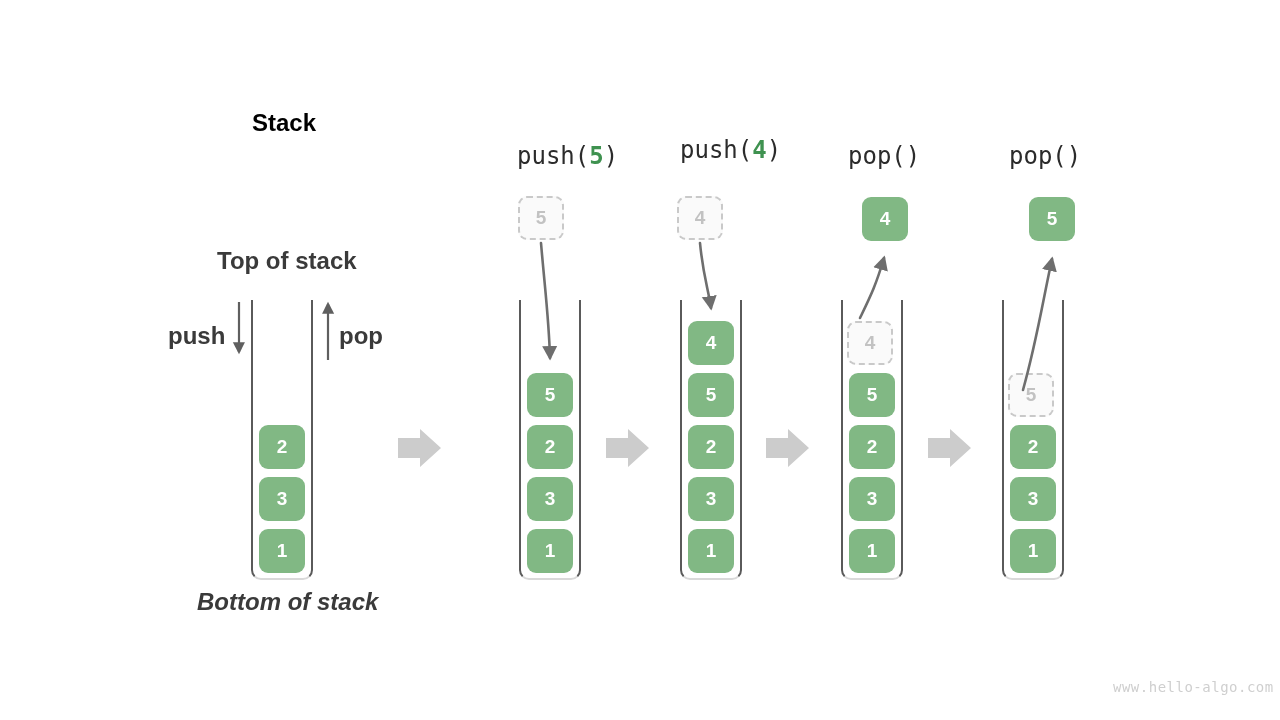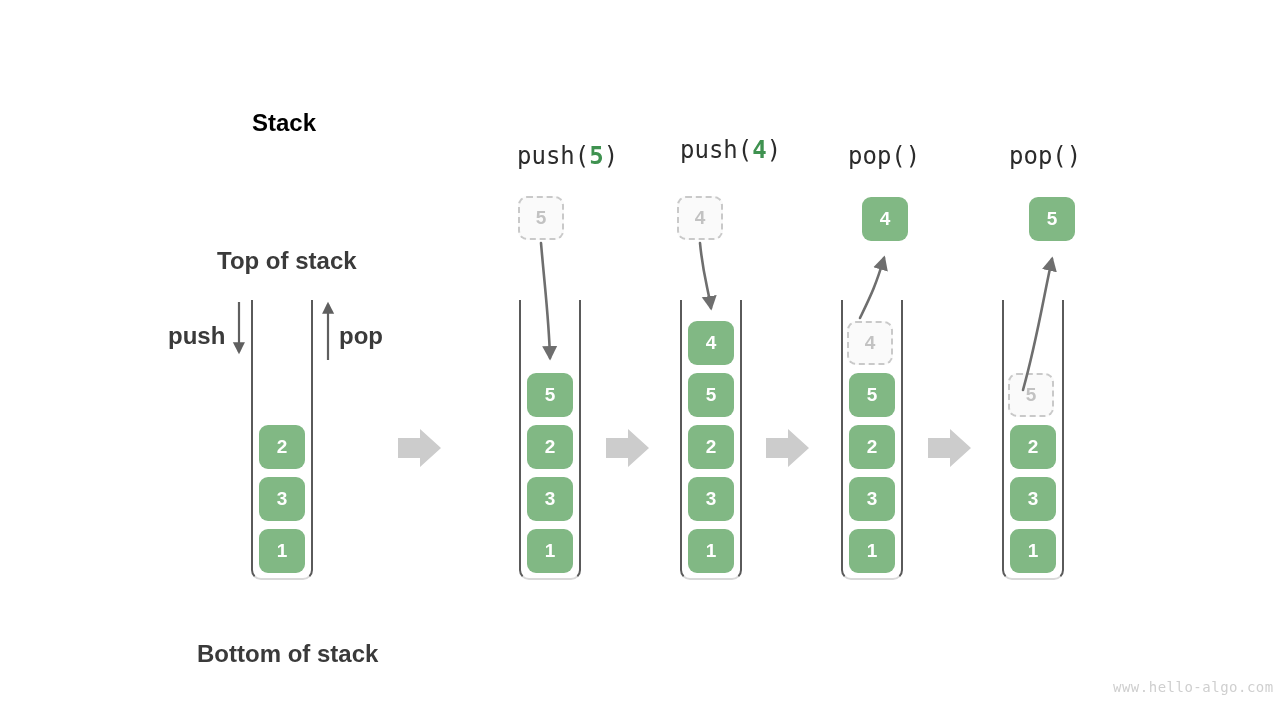--- a/index.html
+++ b/index.html
@@ -99,21 +99,21 @@
   }
 </style>
 </head>
 <body>
 
 <div id="stage">
 
   <div class="abs diagram-title" style="left:252px; top:109px;">Stack</div>
 
   <div class="abs anno-label" style="left:217px; top:247px;">Top of stack</div>
-  <div class="abs anno-label" style="left:197px; top:640px;">Bottom of stack</div>
+  <div class="abs anno-label" style="left:197px; top:588px;font-style:italic;">Bottom of stack</div>
   <div class="abs anno-label" style="left:168px; top:322px;">push</div>
   <div class="abs anno-label" style="left:339px; top:322px;">pop</div>
 
   <div class="stack-frame" style="left:251px; top:300px; height:280px;"></div>
   <div class="node abs" style="left:259px; top:425px;">2</div>
   <div class="node abs" style="left:259px; top:477px;">3</div>
   <div class="node abs" style="left:259px; top:529px;">1</div>
 
   <div class="abs op-label" style="left:517px; top:142px;">
     <span>push(</span><span class="arg">5</span><span>)</span>

